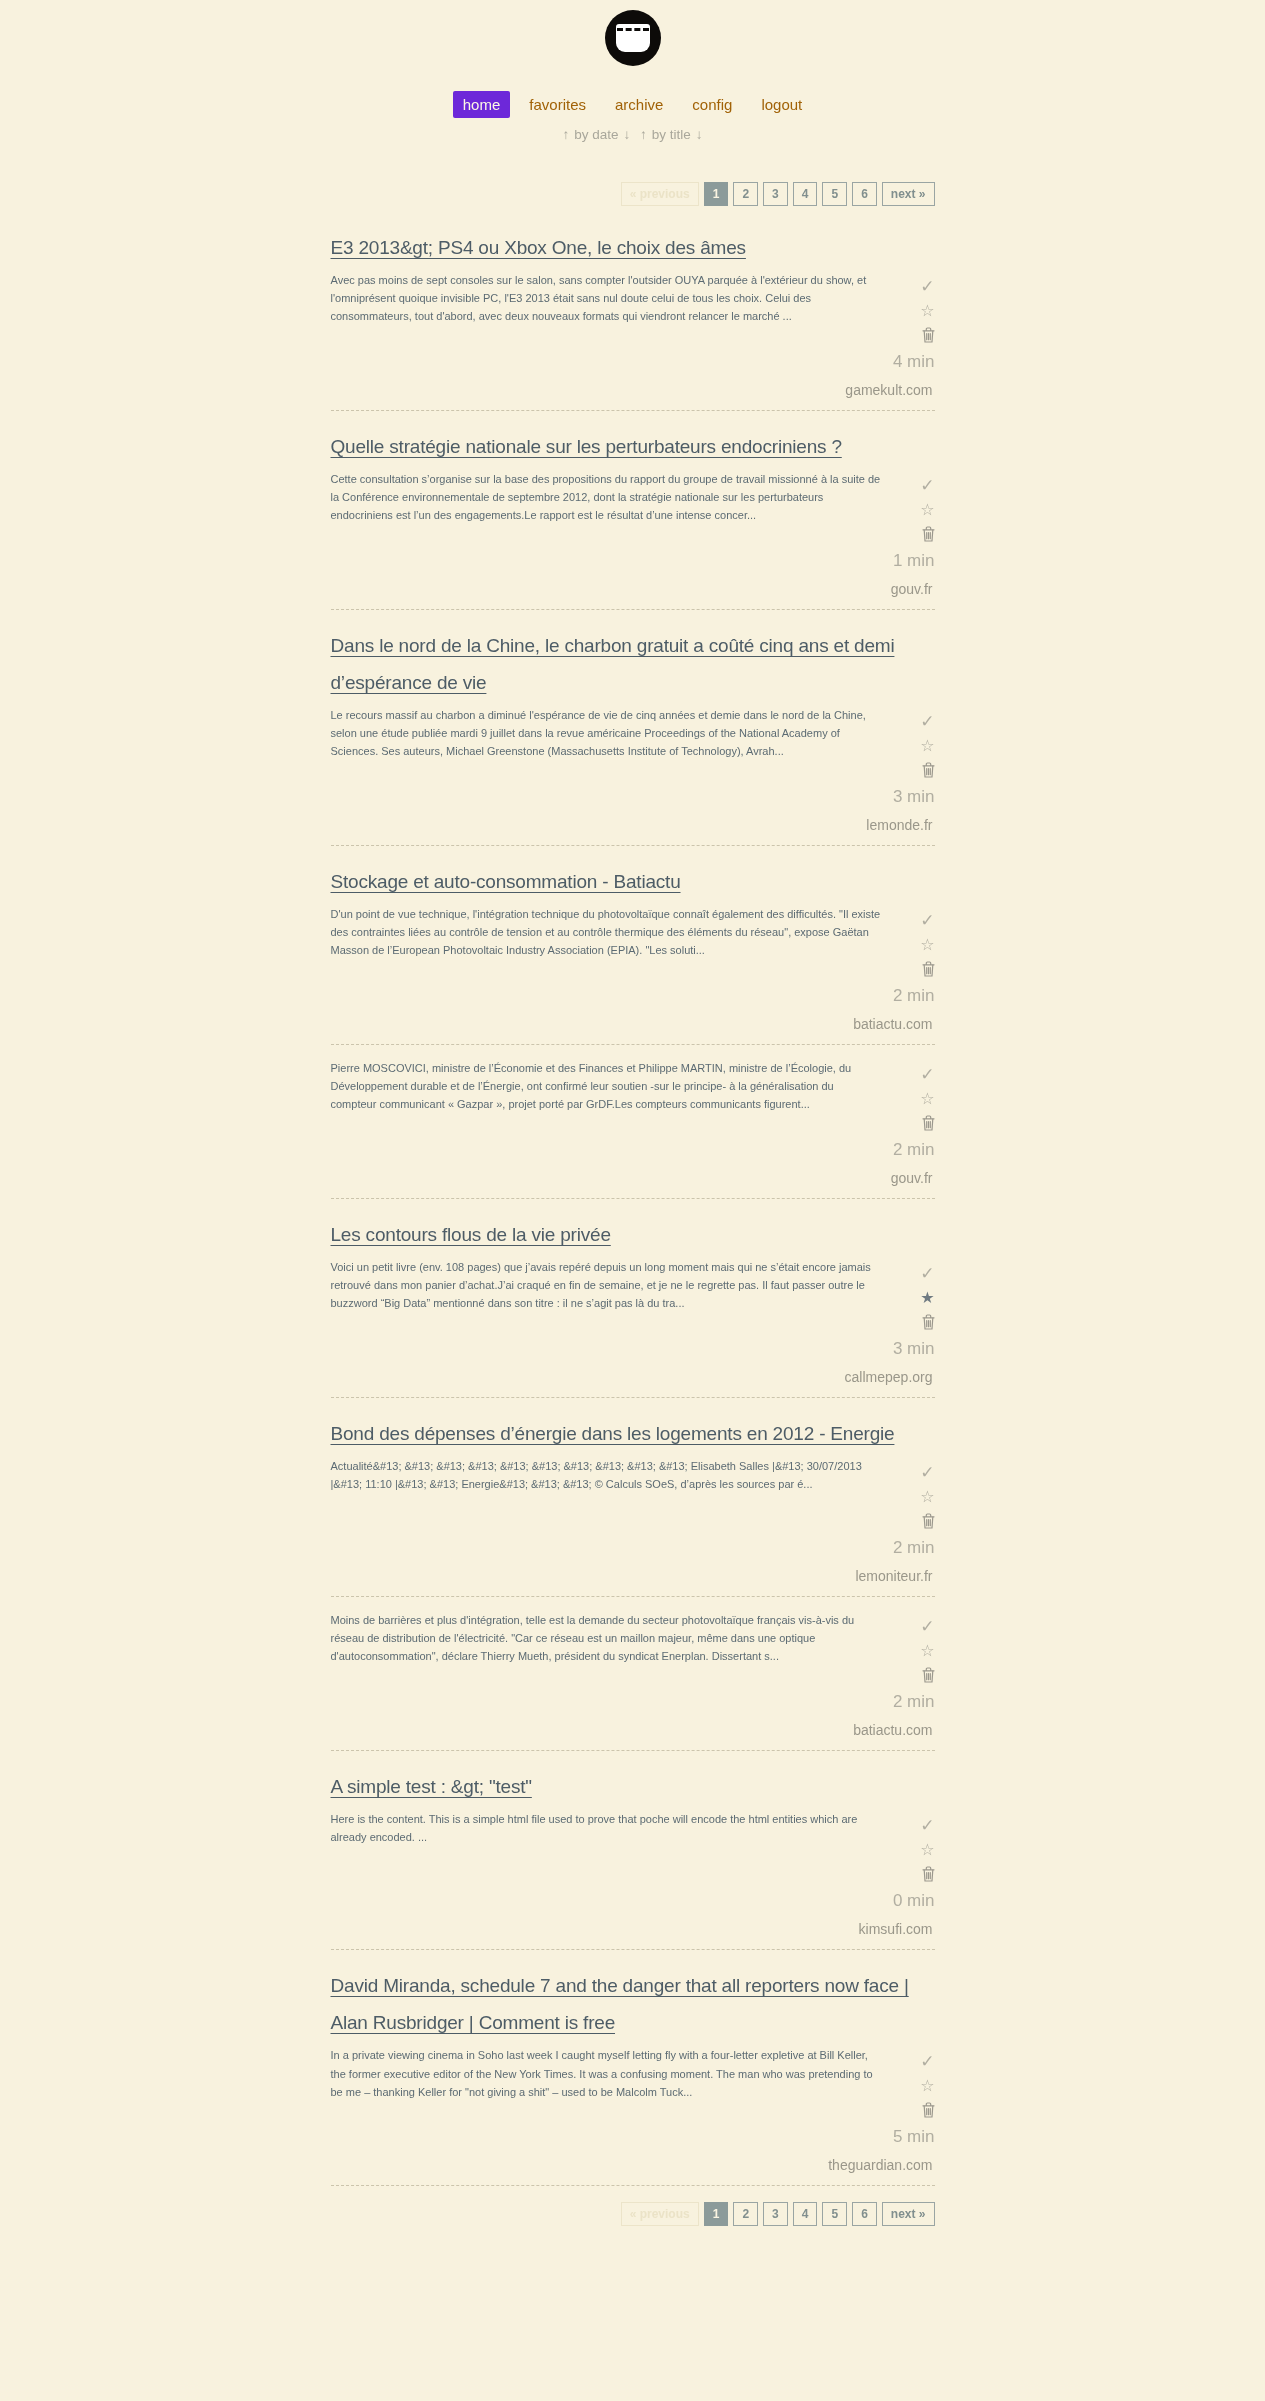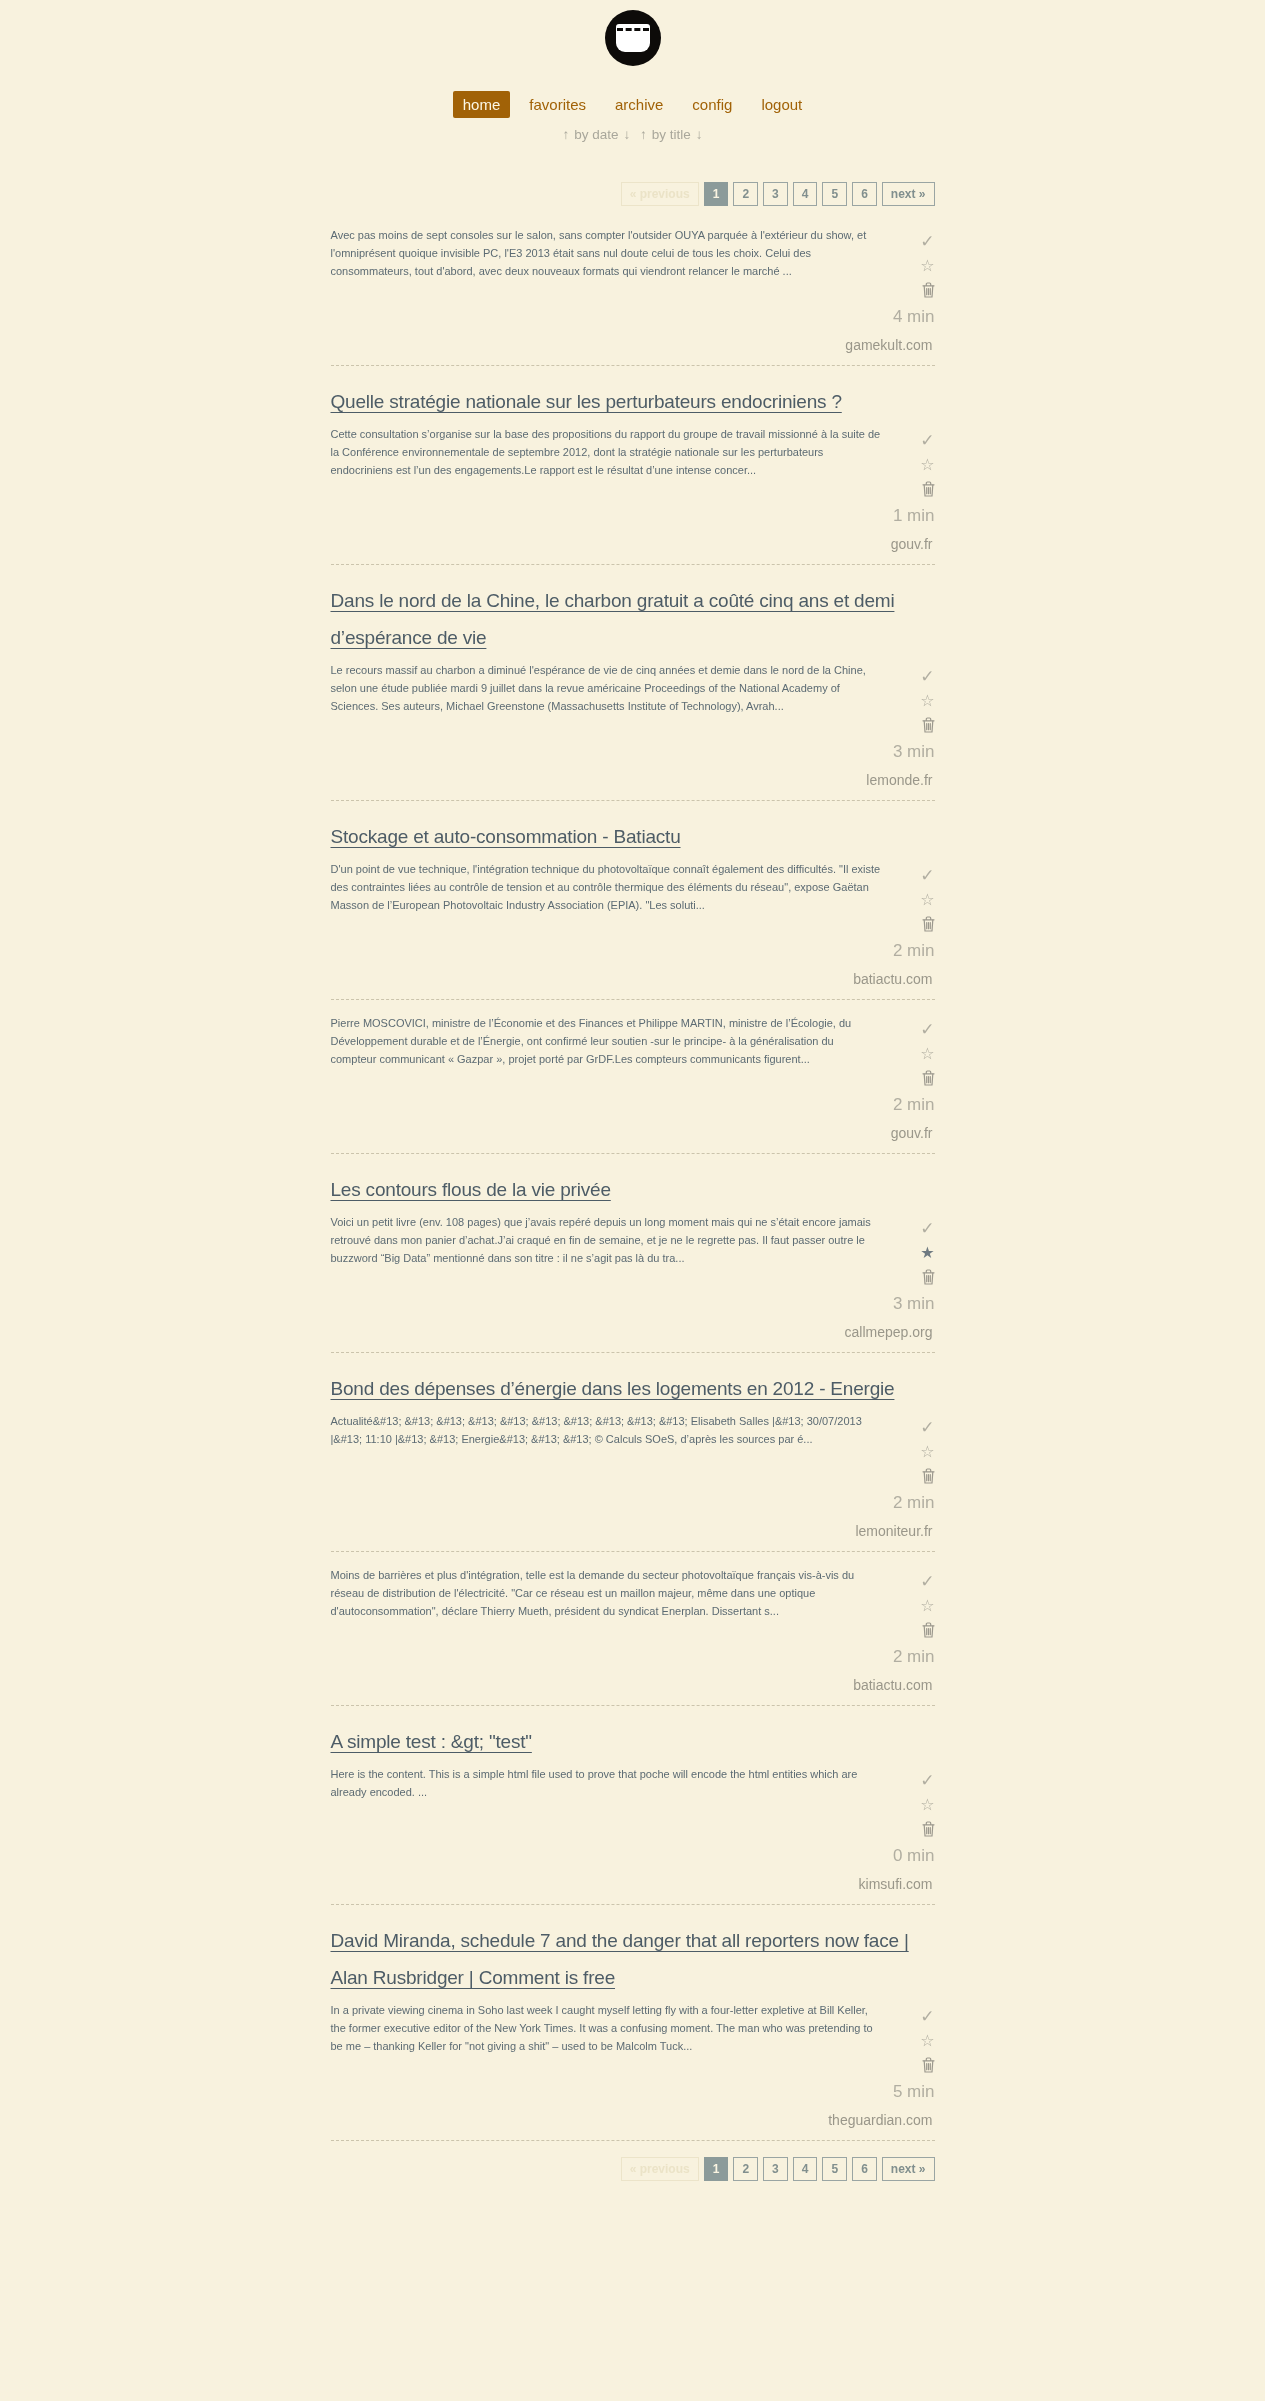--- a/index.html
+++ b/index.html
@@ -45,21 +45,21 @@
     align-items: center;
     gap: 9px;
     font-size: 15px;
   }
   .nav a {
     color: #a16207;
     text-decoration: none;
     padding: 5px 10px;
   }
   .nav a.current {
-    background: #a16207;
+    background: #6d28d9;
     color: #fcf7e5;
     border-radius: 2px;
   }
 
   .sortbar {
     margin-top: 9px;
     text-align: center;
     font-size: 13.5px;
     color: #a9a79b;
   }
@@ -186,20 +186,23 @@
     <div class="sortbar">
       <a href="#" class="arrow">↑</a><span class="sort-label">by date</span><a href="#" class="arrow">↓</a>
       <a href="#" class="arrow">↑</a><span class="sort-label">by title</span><a href="#" class="arrow">↓</a>
     </div>
   </header>
 
   <div class="pagination top"><span class="page-btn disabled">« previous</span><span class="page-btn current">1</span><span class="page-btn">2</span><span class="page-btn">3</span><span class="page-btn">4</span><span class="page-btn">5</span><span class="page-btn">6</span><span class="page-btn next">next »</span></div>
 
   <main id="entries">
   <article class="entry">
+    <h2 class="entry-title">
+      <a href="#">E3 2013&amp;gt; PS4 ou Xbox One, le choix des âmes</a>
+    </h2>
     <div class="entry-body">
       <p class="entry-excerpt">Avec pas moins de sept consoles sur le salon, sans compter l'outsider OUYA parquée à l'extérieur du show, et l'omniprésent quoique invisible PC, l'E3 2013 était sans nul doute celui de tous les choix. Celui des consommateurs, tout d'abord, avec deux nouveaux formats qui viendront relancer le marché ...</p>
       <div class="entry-tools">
         <a href="#" class="tool check">✓</a>
         <a href="#" class="tool star">☆</a>
         <a href="#" class="tool trash">
           <svg width="13" height="16" viewBox="0 0 13 16" fill="none" stroke="#9b988d" stroke-width="1.2" stroke-linecap="round">
             <path d="M1 3.8h11"></path>
             <path d="M4.3 3.5V2.1c0-.6.5-1.1 1.1-1.1h2.2c.6 0 1.1.5 1.1 1.1v1.4"></path>
             <path d="M2.2 4l.8 11h7l.8-11"></path>

